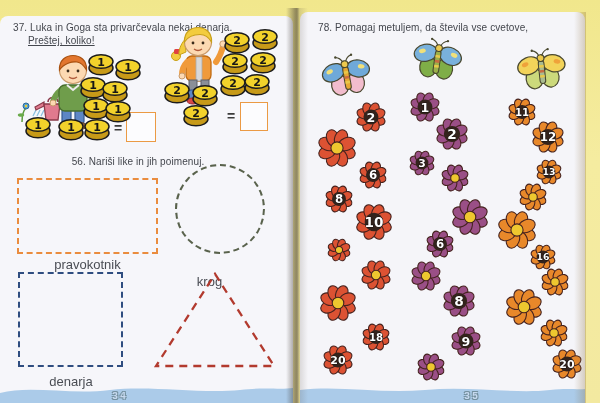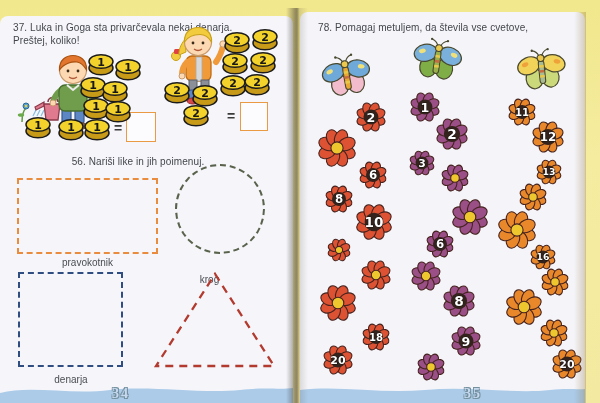--- a/index.html
+++ b/index.html
@@ -9,29 +9,29 @@
   .page{position:absolute;background:#f6f6fa;border-radius:8px 8px 0 0;}
   .page.left{left:0;top:16px;width:293px;height:387px;}
   .page.right{left:300px;top:12px;width:285px;height:391px;background:#f5f5f9;}
   .spine{position:absolute;left:286px;top:8px;width:22px;height:395px;z-index:7;pointer-events:none;
          background:linear-gradient(90deg,rgba(70,60,50,0) 0%,rgba(60,52,46,.50) 42%,rgba(60,52,46,.55) 50%,rgba(90,80,70,.18) 62%,rgba(90,80,70,0) 100%);}
   .edge-shadow{position:absolute;left:574px;top:12px;width:12px;height:391px;z-index:6;pointer-events:none;
          background:linear-gradient(90deg,rgba(130,100,50,0),rgba(130,100,50,.30));}
   .content{position:absolute;left:0;top:0;width:600px;height:403px;z-index:3;}
   .abs{position:absolute;}
   .ex-text{position:absolute;font-size:10px;line-height:13px;color:#43464d;letter-spacing:.1px;}
-  .indent{display:inline-block;}
-  .shape-label{position:absolute;font-size:10px;color:#4a4d54;text-align:center;}
+  .indent{display:inline-block;margin-left:15px;text-decoration:underline;}
+  .shape-label{position:absolute;font-size:13px;color:#4a4d54;text-align:center;}
   .dash-rect{position:absolute;left:17px;top:178px;width:137px;height:72px;border:2px dashed #ea8c3e;background:transparent;}
   .dash-circle{position:absolute;left:175px;top:164px;width:86px;height:86px;border:2.5px dashed #59624c;border-radius:50%;}
   .dash-square{position:absolute;left:18px;top:272px;width:101px;height:91px;border:2.5px dashed #2f4d80;}
   .eq{position:absolute;font-size:14px;font-weight:bold;color:#3a3a3a;}
   .ansbox{position:absolute;border:1.5px solid #eb9a44;background:#fcfcfe;}
   .wave{position:absolute;bottom:0;z-index:4;}
-  .pagenum{position:absolute;z-index:8;font-family:Liberation Serif, serif;font-size:14px;font-weight:bold;
+  .pagenum{position:absolute;z-index:8;font-family:Liberation Mono, monospace;font-size:10px;font-weight:bold;
            color:#c7d9ef;letter-spacing:2px;
            text-shadow:-1px -1px 0 #74909f,1px -1px 0 #74909f,-1px 1px 0 #74909f,1px 1px 0 #74909f;}
 </style>
 </head>
 <body>
 
 <div class="stage">
 
   <div class="page left"></div>
   <div class="page right"></div>

